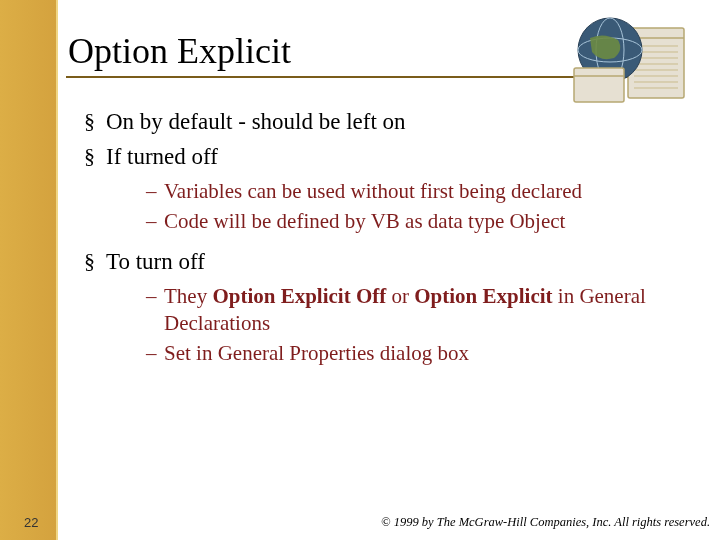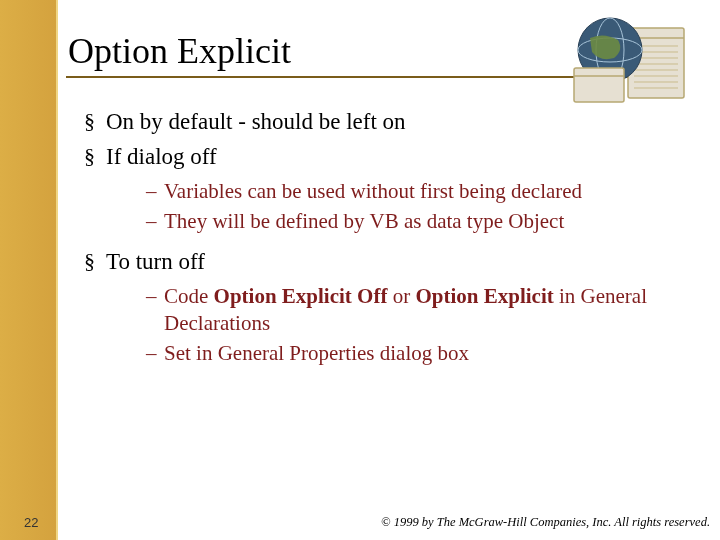--- a/index.html
+++ b/index.html
@@ -139,29 +139,29 @@
     <path d="M20 28 Q34 22 48 30 Q54 40 44 48 Q30 52 22 42 Z" fill="#6b8a42" opacity="0.9"></path>
     <rect x="4" y="58" width="50" height="34" class="window" rx="2"></rect>
     <line x1="4" y1="66" x2="54" y2="66" stroke="#b7a873" stroke-width="1.5"></line>
   </svg>
 
   <h1 class="title">Option Explicit</h1>
   <hr class="title-rule">
 
   <ul class="bullets">
     <li><span>On by default - should be left on</span></li>
-    <li><span>If dialog off</span>
+    <li><span>If turned off</span>
       <ul class="sub">
         <li>Variables can be used without first being declared</li>
-        <li>They will be defined by VB as data type Object</li>
+        <li>Code will be defined by VB as data type Object</li>
       </ul>
     </li>
     <li><span>To turn off</span>
       <ul class="sub">
-        <li><span>Code </span><span class="b">Option Explicit Off</span><span>  or </span><span class="b">Option Explicit</span><span> in General Declarations</span></li>
+        <li><span>They </span><span class="b">Option Explicit Off</span><span>  or </span><span class="b">Option Explicit</span><span> in General Declarations</span></li>
         <li>Set in General Properties dialog box</li>
       </ul>
     </li>
   </ul>
 
 </div>
 
 <div class="footer">
   <span class="page-num">22</span>
   <span class="copyright">© 1999 by The McGraw-Hill Companies, Inc. All rights reserved.</span>

